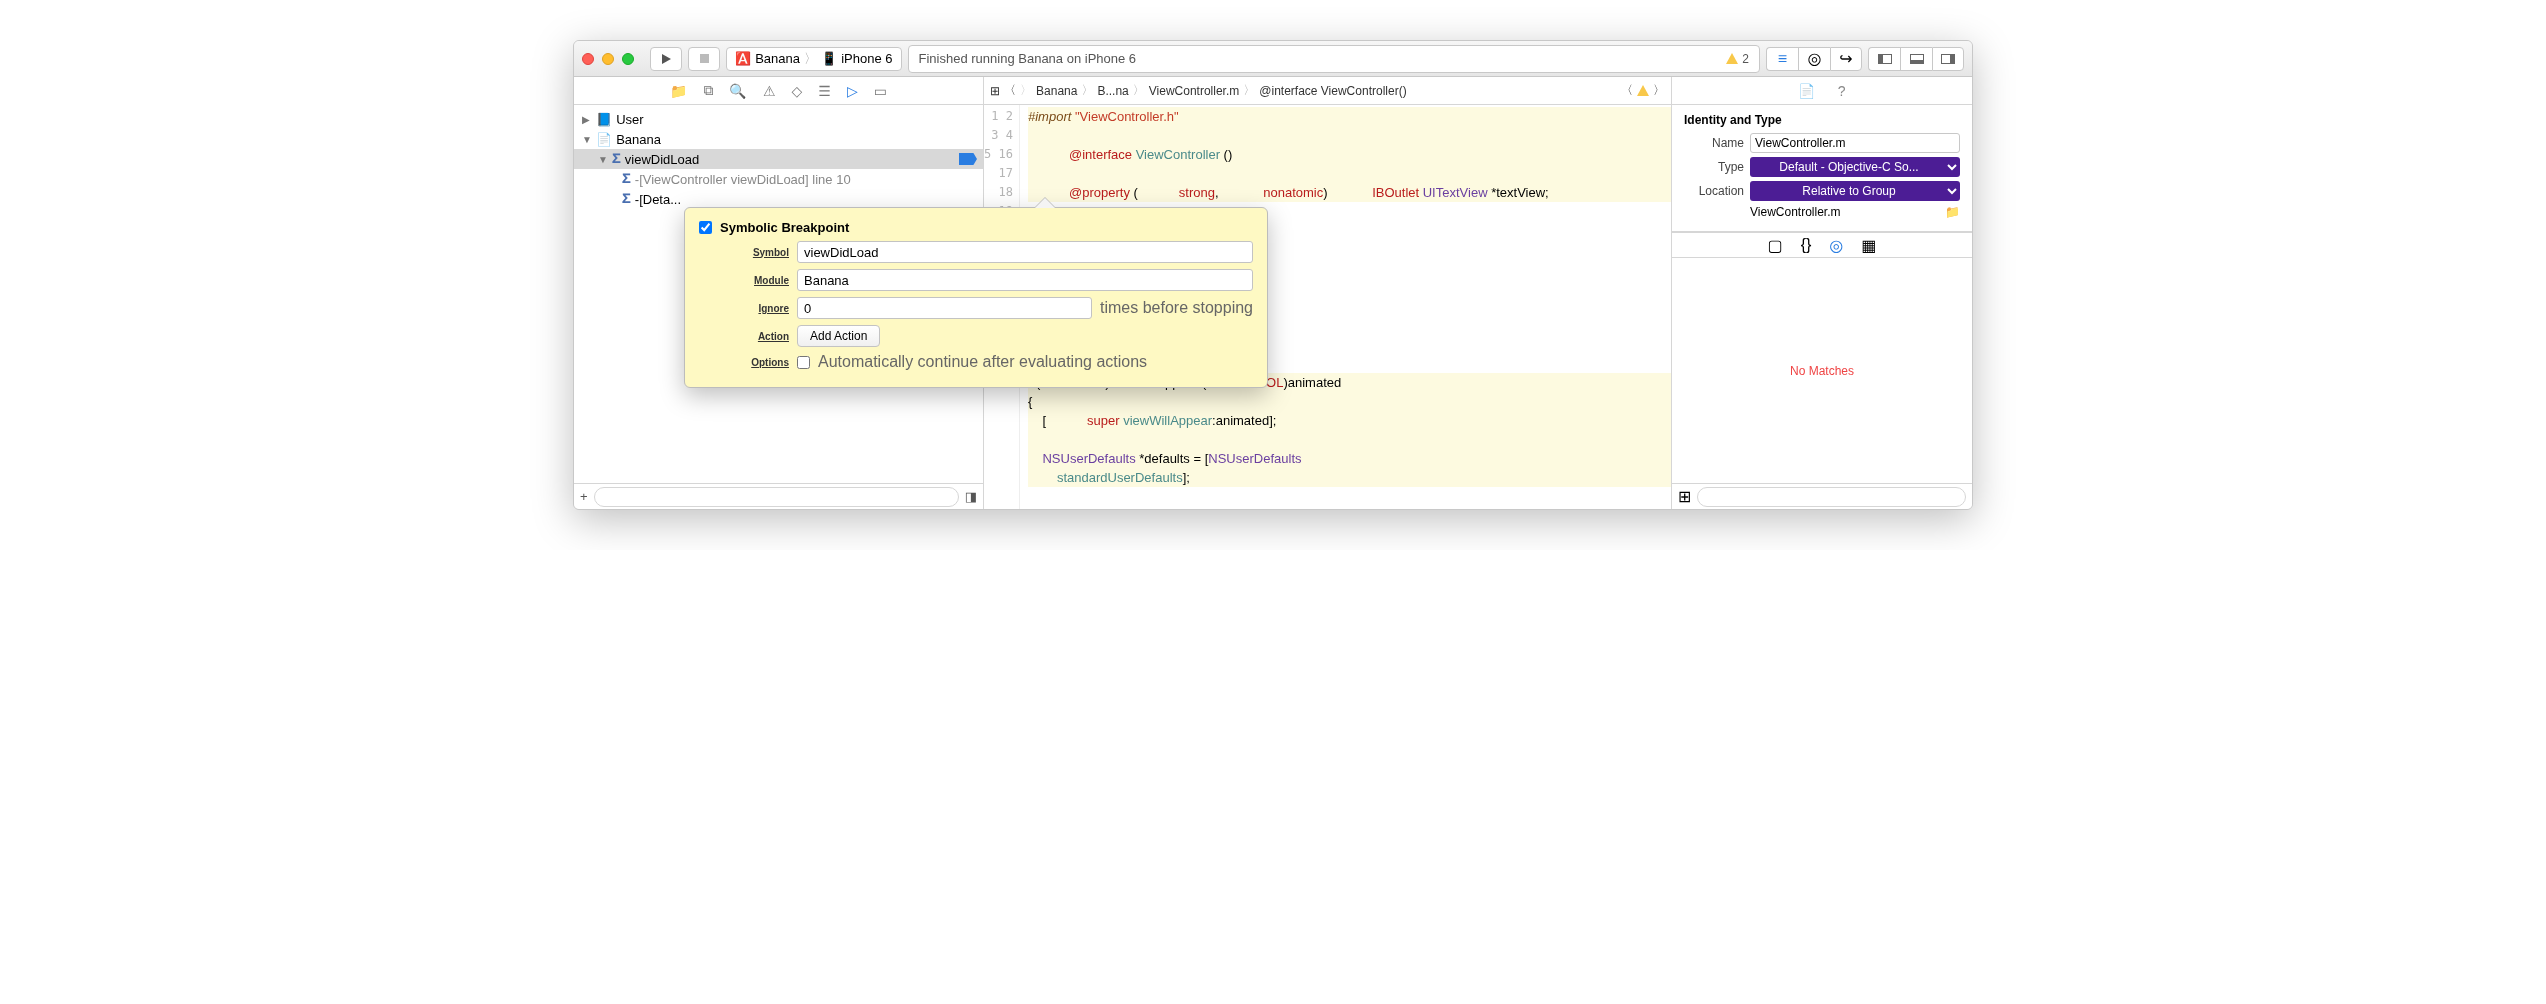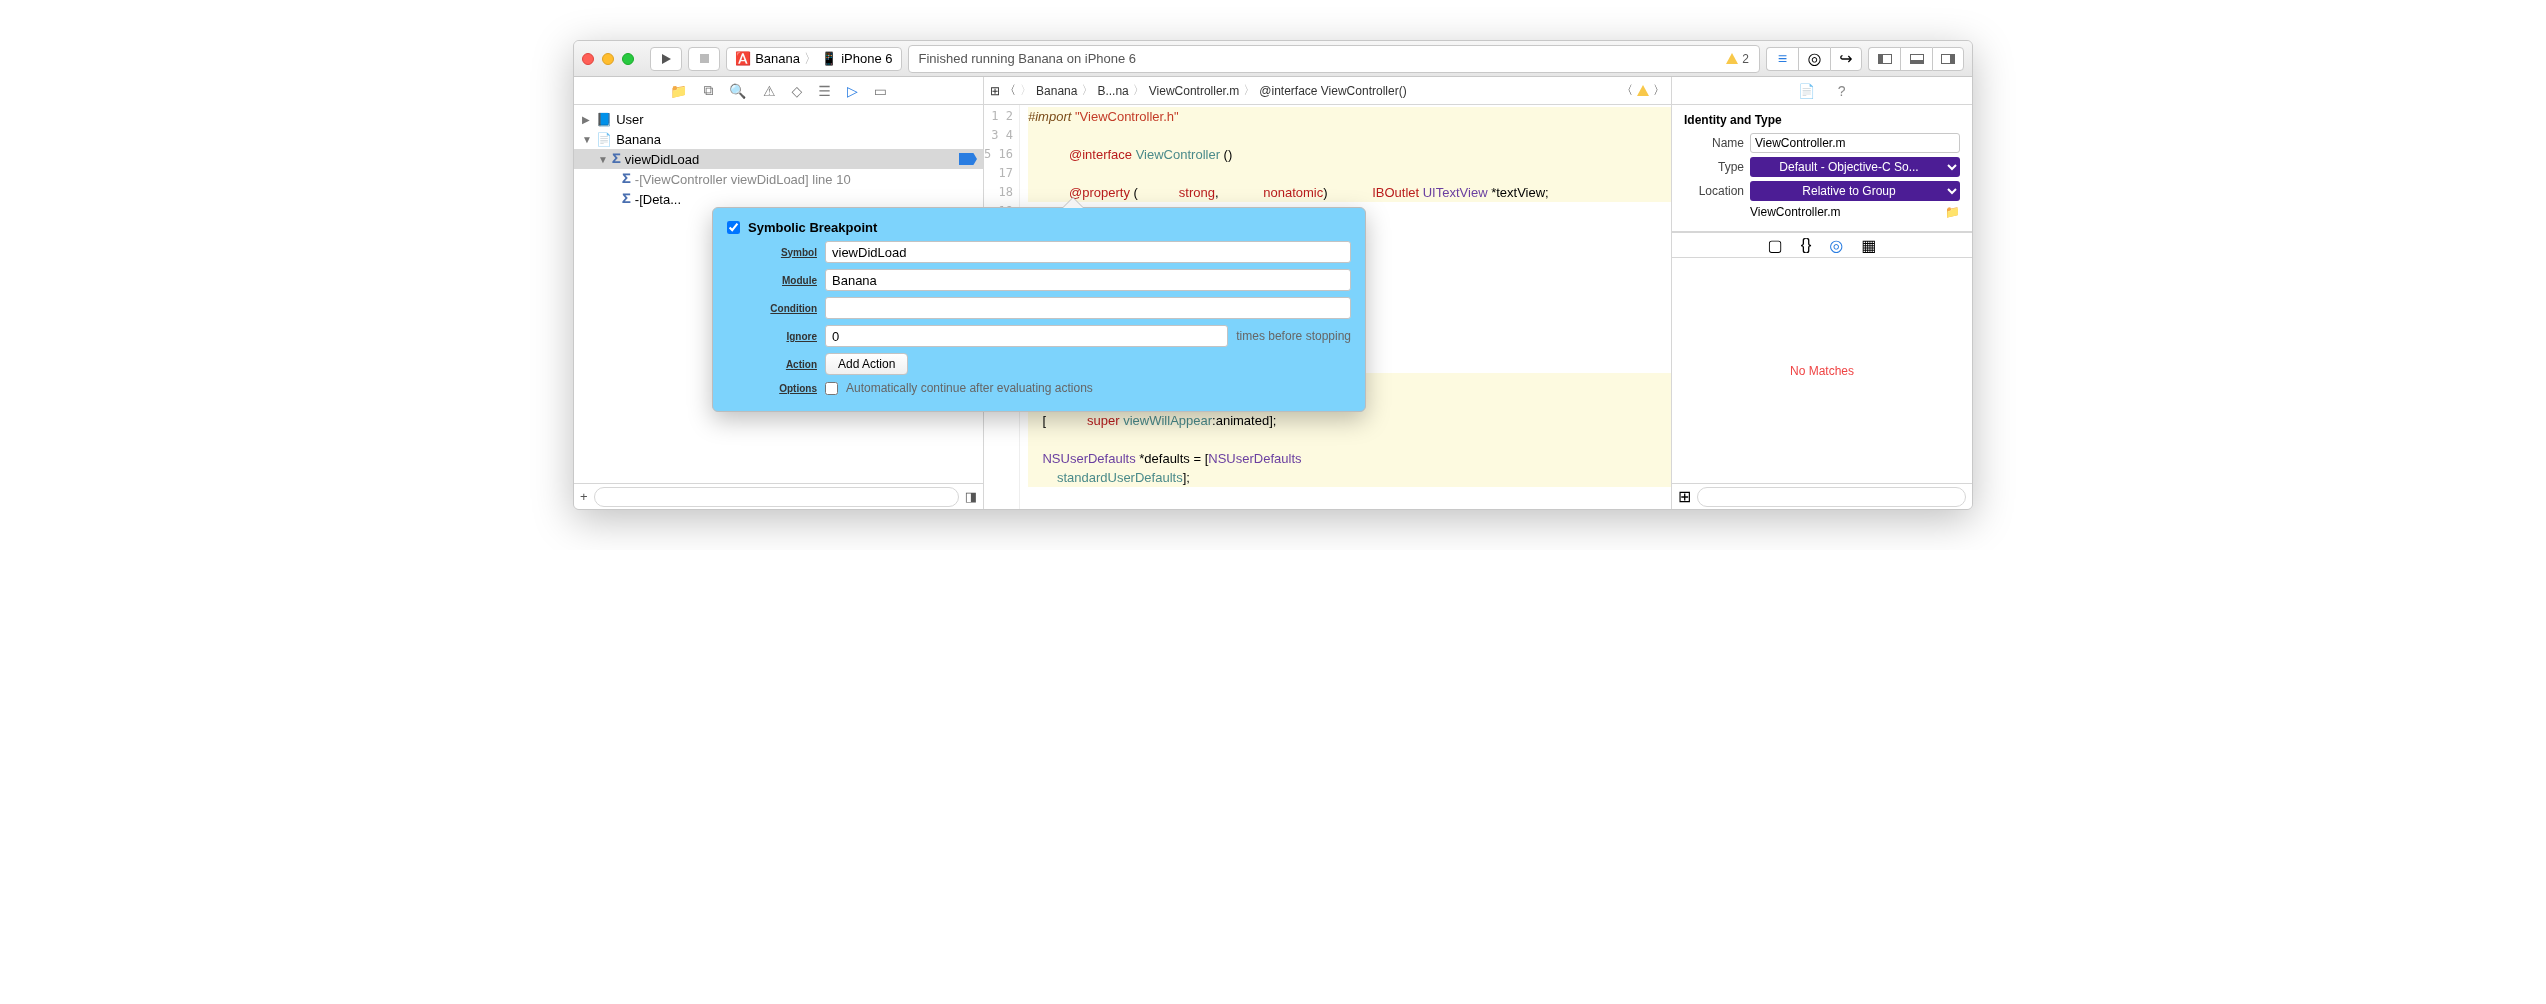--- a/index.html
+++ b/index.html
@@ -107,44 +107,43 @@
 .insp-body { padding:8px 12px;font-size:12px;background:#fff;border-bottom:1px solid #d6d6d6; }
 .insp-body h4 { font-size:12px;font-weight:bold;margin-bottom:6px; }
 .field-row { display:flex;align-items:center;margin-bottom:4px;gap:6px; }
 .field-row label { width:60px;text-align:right;color:#444; }
 .field-row input,.field-row select { flex:1;height:20px;border:1px solid #c8c8c8;border-radius:3px;padding:0 4px;font-size:12px;background:#fff; }
 .lib-tabs { height:26px;display:flex;justify-content:center;gap:18px;align-items:center;border-top:1px solid #d6d6d6;border-bottom:1px solid #d6d6d6;background:#fff; }
 .lib-content { flex:1;display:flex;align-items:center;justify-content:center;color:#ef4444;font-size:12px;background:#fff; }
 .insp-footer { height:26px;border-top:1px solid #d6d6d6;display:flex;align-items:center;padding:0 6px;gap:6px;background:#fff; }
 .insp-footer input { flex:1;height:20px;border:1px solid #d6d6d6;border-radius:10px;padding:0 8px;font-size:11px; }
 .popover {
-  position:absolute; left:110px; top:166px; width:654px;
-  background:#7dd3fc; border:1px solid #bcbcbc; border-radius:6px;
+  position:absolute; left:110px; top:166px; width:584px;
+  background:#fef9c3; border:1px solid #bcbcbc; border-radius:6px;
   box-shadow:0 8px 24px rgba(0,0,0,0.25); padding:12px 14px 10px 14px;
   font-size:13px;
-  margin-left:28px;
 }
 .popover::before {
   content:""; position:absolute; top:-10px; left:350px;
   border-left:10px solid transparent;border-right:10px solid transparent;border-bottom:10px solid #f4f4f4;
   filter: drop-shadow(0 -1px 0 #bcbcbc);
 }
 .popover .row { display:flex;align-items:center;margin-bottom:6px;gap:8px; }
 .popover label { width:90px;text-align:right;color:#333;font-weight:600;font-size:10px;text-decoration:underline; }
 .popover .title { font-weight:600; }
 .popover input[type=text] {
   flex:1;height:22px;border:1px solid #c3c3c3;border-radius:3px;padding:0 6px;
   font-size:13px;background:#fff;
 }
 .popover .num { width:48px;flex:none; }
 .popover button {
   height:22px;padding:0 12px;border:1px solid #c3c3c3;border-radius:4px;
   background:linear-gradient(#fff,#f0f0f0);font-size:12px;cursor:pointer;
 }
-.popover .note { color:#666;font-size:12px; }
+.popover .note { color:#666;font-size:16px; }
 .warn-tri {
   width:0;height:0;border-left:6px solid transparent;border-right:6px solid transparent;
   border-bottom:11px solid #f8c84a;position:relative;
 }
 .pane-icon { width:14px;height:10px;border:1.5px solid #666;position:relative; }
 .pane-icon.left::before { content:"";position:absolute;left:0;top:0;bottom:0;width:4px;background:#666; }
 .pane-icon.bottom::before { content:"";position:absolute;left:0;right:0;bottom:0;height:3px;background:#666; }
 .pane-icon.right::before { content:"";position:absolute;right:0;top:0;bottom:0;width:4px;background:#666; }
 select.blue { background:#4c1d95;color:#fff;border:none;text-align:center; }
 </style>
@@ -352,24 +351,20 @@
     </div>
     <div class="row">
       <label>Symbol</label>
       <input type="text" value="viewDidLoad" style="">
     </div>
     <div class="row">
       <label>Module</label>
       <input type="text" value="Banana" style="">
     </div>
     <div class="row">
-      <label>Condition</label>
-      <input type="text" value="" style="">
-    </div>
-    <div class="row">
       <label>Ignore</label>
       <input type="text" class="num" value="0" style="">
       <span class="note">times before stopping</span>
     </div>
     <div class="row">
       <label>Action</label>
       <button>Add Action</button>
     </div>
     <div class="row">
       <label>Options</label>

